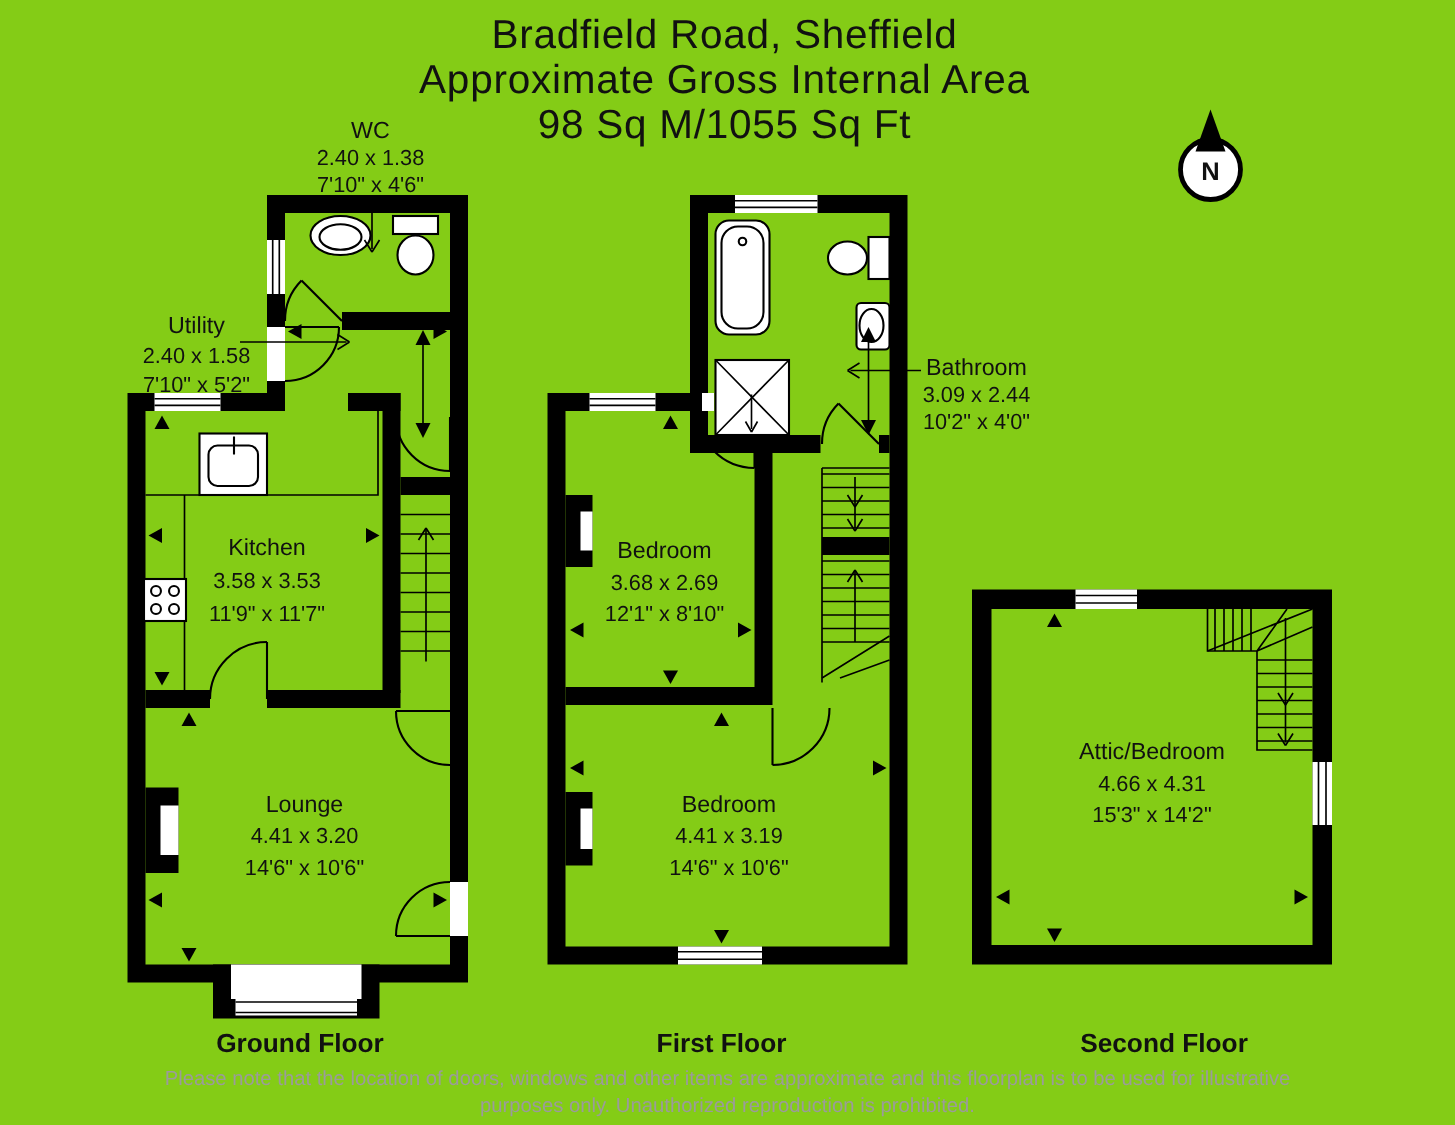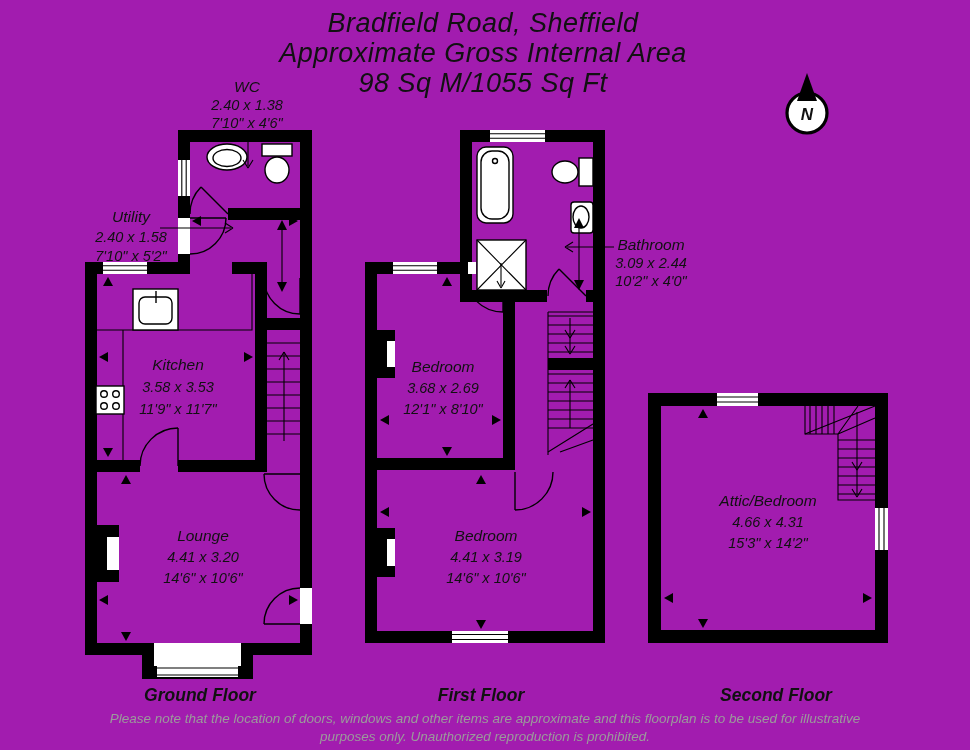--- a/index.html
+++ b/index.html
@@ -1,16 +1,16 @@
 <!DOCTYPE html>
 <html><head>
 <meta charset="utf-8">
 <style>
   html,body{margin:0;padding:0;background:#ffffff;}
-  .page{position:relative;width:970px;height:750px;background:#a21caf;overflow:hidden;font-style:italic;}
+  .page{position:relative;width:970px;height:750px;background:#84cc16;overflow:hidden;}
   svg{display:block;}
   .wall{fill:#000;}
   .thin{stroke:#000;stroke-width:1.4;fill:none;}
   .hair{stroke:#000;stroke-width:1.1;fill:none;}
   .fixw{stroke:#000;stroke-width:1.4;fill:#fff;}
   .wgap{fill:#fff;}
   .mk{fill:#000;}
   text{font-family:"Liberation Sans",sans-serif;text-anchor:middle;fill:#111;}
   .t-title{font-size:27px;letter-spacing:0.5px;}
   .t-room{font-size:15.5px;}

